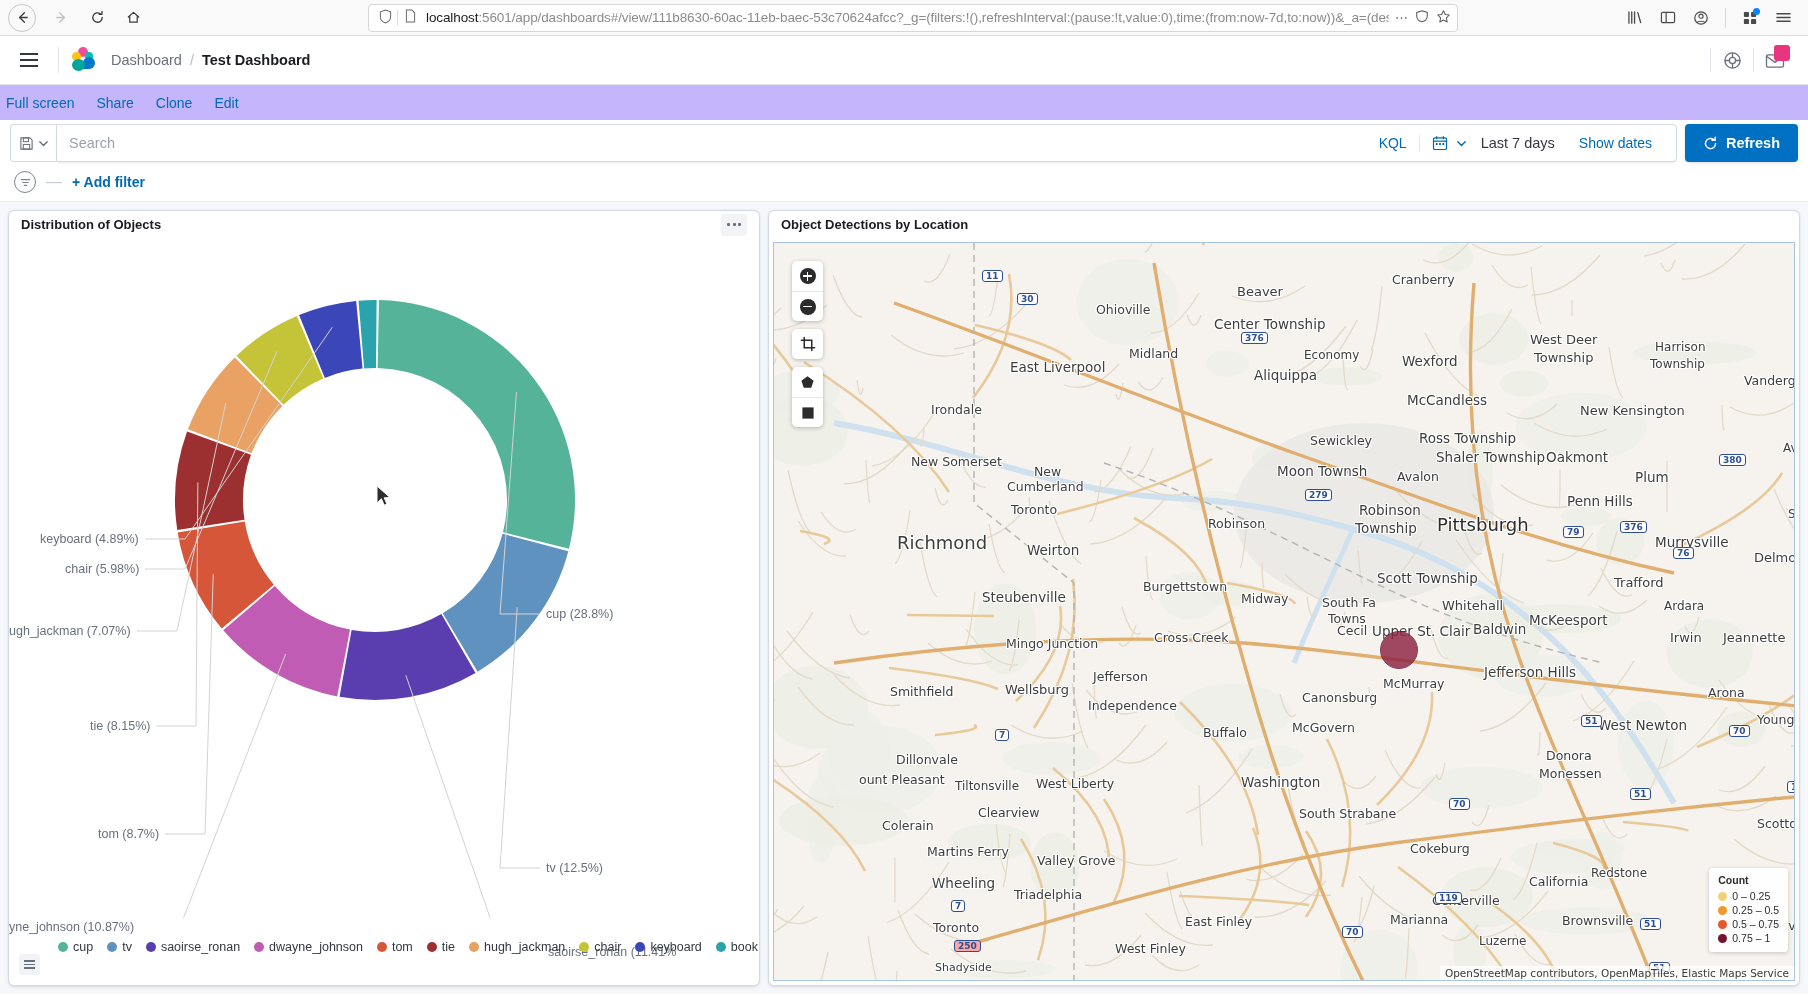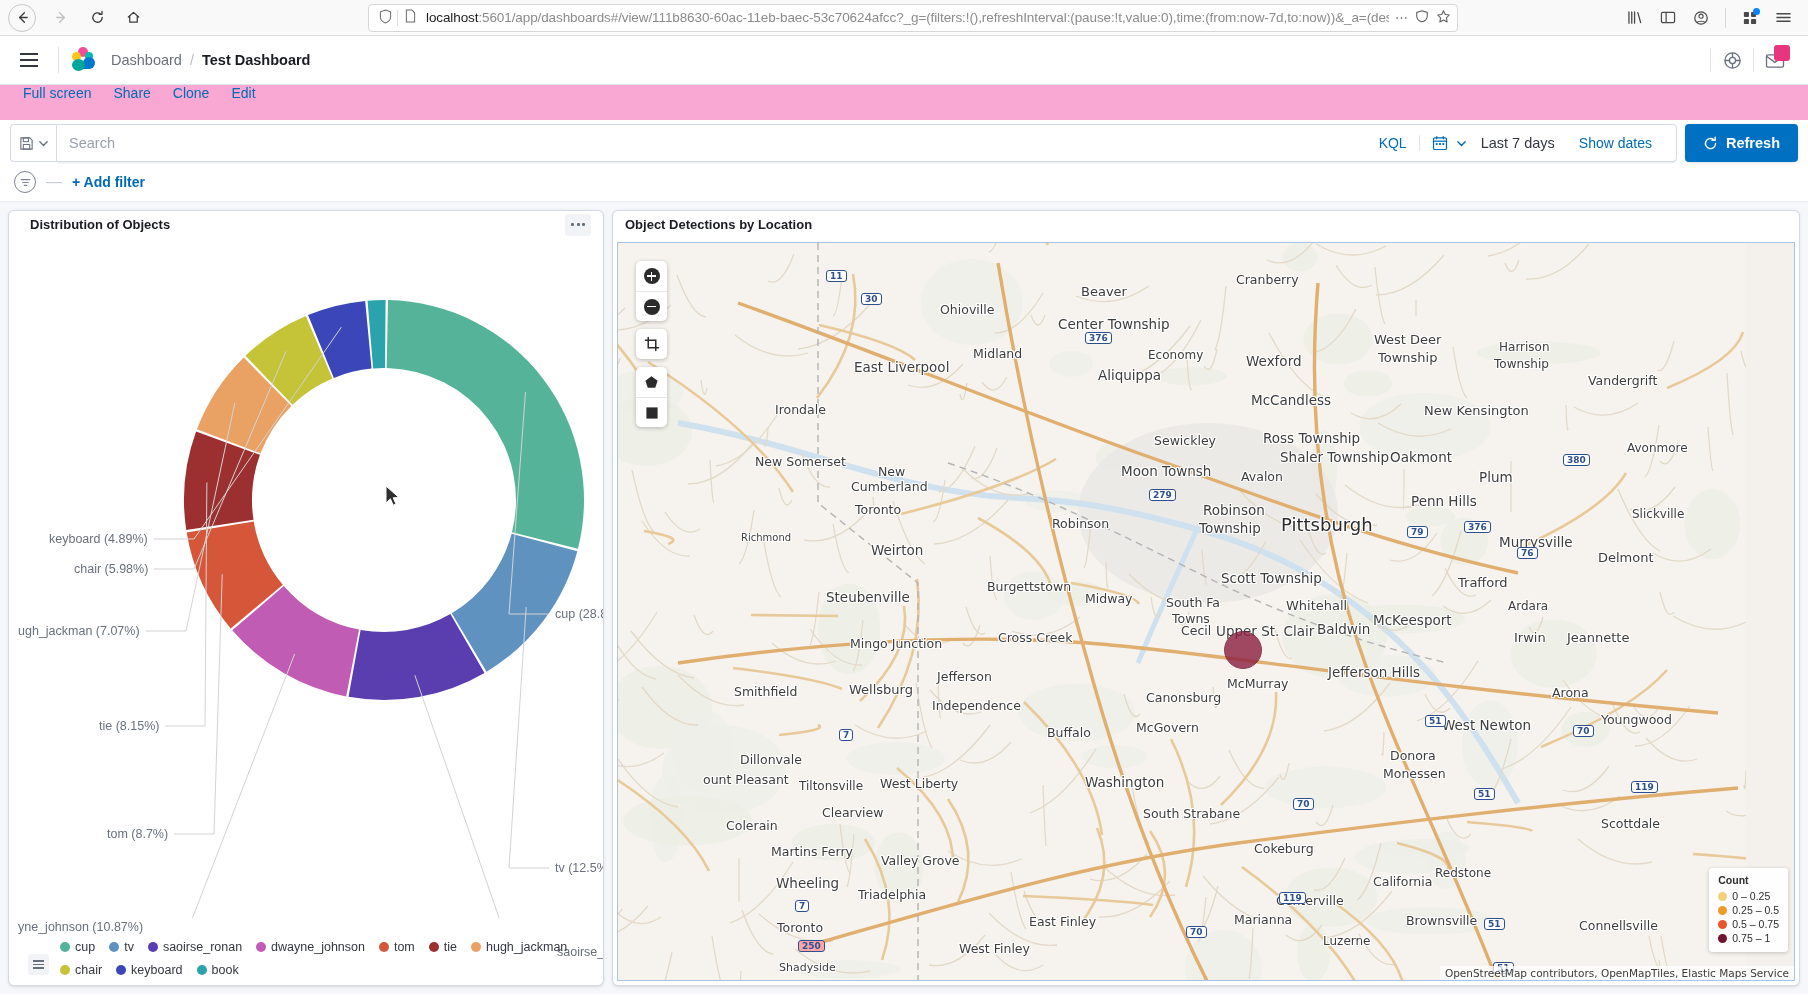--- a/index.html
+++ b/index.html
@@ -88,23 +88,24 @@
   .bc-current { color:#1a1c21; font-weight:700;}
   .kb-header-right { margin-left:auto; display:flex; align-items:center; }
   .kb-hicon { width:42px;height:42px;display:flex;align-items:center;justify-content:center;color:#69707d;position:relative;}
   .kb-vsep { width:1px;height:24px;background:#e3e6ea;}
   .mail-badge { position:absolute; top:6px; right:6px; width:16px;height:16px;border-radius:3px;background:#e7357f;}
 
   
   .dash-actions {
     height: 35px;
     display: flex;
+    align-items: center;
     gap: 22px;
-    padding: 0 23px;
-    background: #f9a8d4;
+    padding: 0 6px;
+    background: #c4b5fd;
     font-size: 14px;
   }
   .dash-actions a { color:#006bb4; text-decoration:none; cursor:pointer;}
 
   
   .query-row {
     display: flex;
     align-items: center;
     padding: 4px 10px 6px 10px;
     gap: 8px;
@@ -180,21 +181,21 @@
   }
   .panel {
     background:#fff;
     border:1px solid #d3dae6;
     border-radius:6px;
     display:flex;
     flex-direction:column;
     overflow:hidden;
     box-shadow: 0 .7px 1.4px rgba(0,0,0,.07), 0 1.9px 4px rgba(0,0,0,.05);
   }
-  .panel-left { width: 596px; padding-left: 9px; }
+  .panel-left { width: 752px; }
   .panel-right { flex:1; }
   .panel-head {
     height: 27px;
     display:flex; align-items:center;
     padding: 0 12px;
     font-size: 13px;
     font-weight: 700;
     color:#1a1c21;
     position:relative;
   }
@@ -213,21 +214,21 @@
   .pie-area { position:absolute; inset:0 0 52px 0; }
   .pie-svg { position:absolute; left:0; top:0; }
   .pie-label {
     position:absolute;
     font-size:12.5px;
     color:#69707d;
     white-space:nowrap;
   }
   .legend {
     position:absolute;
-    left:4px; right:0; bottom:0;
+    left:11px; right:0; bottom:0;
     height:52px;
     padding: 4px 0 0 38px;
     display:flex;
     flex-wrap:wrap;
     align-content:flex-start;
     gap: 3px 14px;
     text-align: center;
   }
   .legend-item { display:flex; align-items:center; gap:5px; font-size:12.5px; color:#343741; height:20px;}
   .legend-dot { width:10px;height:10px;border-radius:50%; display:block;}
@@ -890,21 +891,21 @@
             <div class="map-label" style="left: 662px; top: 206px; font-size: 13.5px;">Shaler Township</div>
             <div class="map-label" style="left: 260px; top: 221px; font-size: 12.5px;">New</div>
             <div class="map-label" style="left: 233px; top: 236px; font-size: 12.5px;">Cumberland</div>
             <div class="map-label" style="left: 503px; top: 220px; font-size: 13.5px;">Moon Townsh</div>
             <div class="map-label" style="left: 623px; top: 226px; font-size: 12.5px;">Avalon</div>
             <div class="map-label" style="left: 861px; top: 226px; font-size: 13.5px;">Plum</div>
             <div class="map-label" style="left: 237px; top: 259px; font-size: 12.5px;">Toronto</div>
             <div class="map-label" style="left: 585px; top: 259px; font-size: 13.5px;">Robinson</div>
             <div class="map-label" style="left: 793px; top: 250px; font-size: 13.5px;">Penn Hills</div>
             <div class="map-label" style="left: 581px; top: 277px; font-size: 13.5px;">Township</div>
-            <div class="map-label" style="left: 123px; top: 289px; font-size: 10px;">Richmond</div>
+            <div class="map-label" style="left: 123px; top: 289px; font-size: 18px;">Richmond</div>
             <div class="map-label" style="left: 434px; top: 273px; font-size: 12.5px;">Robinson</div>
             <div class="map-label" style="left: 663px; top: 271px; font-size: 18px; font-weight: 400; color: rgb(43, 43, 43);">Pittsburgh</div>
             <div class="map-label" style="left: 1014px; top: 264px; font-size: 12px;">Slickville</div>
             <div class="map-label" style="left: 253px; top: 299px; font-size: 13.5px;">Weirton</div>
             <div class="map-label" style="left: 881px; top: 291px; font-size: 13.5px;">Murrysville</div>
             <div class="map-label" style="left: 980px; top: 307px; font-size: 13px;">Delmont</div>
             <div class="map-label" style="left: 603px; top: 327px; font-size: 13.5px;">Scott Township</div>
             <div class="map-label" style="left: 840px; top: 332px; font-size: 13px;">Trafford</div>
             <div class="map-label" style="left: 208px; top: 346px; font-size: 13.5px;">Steubenville</div>
             <div class="map-label" style="left: 369px; top: 336px; font-size: 12.5px;">Burgettstown</div>

